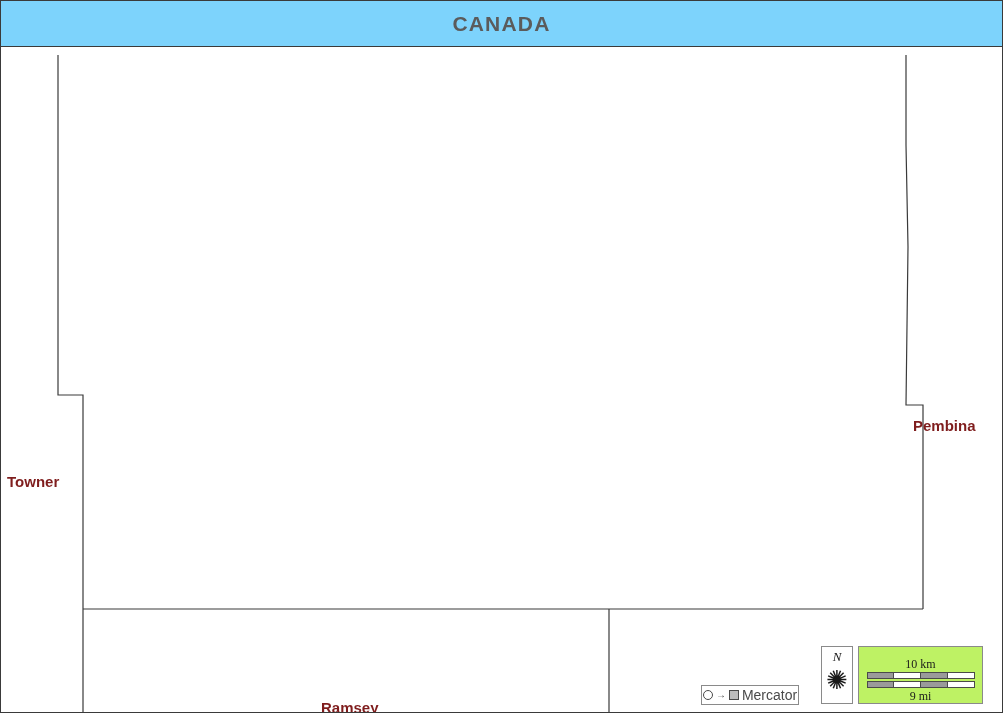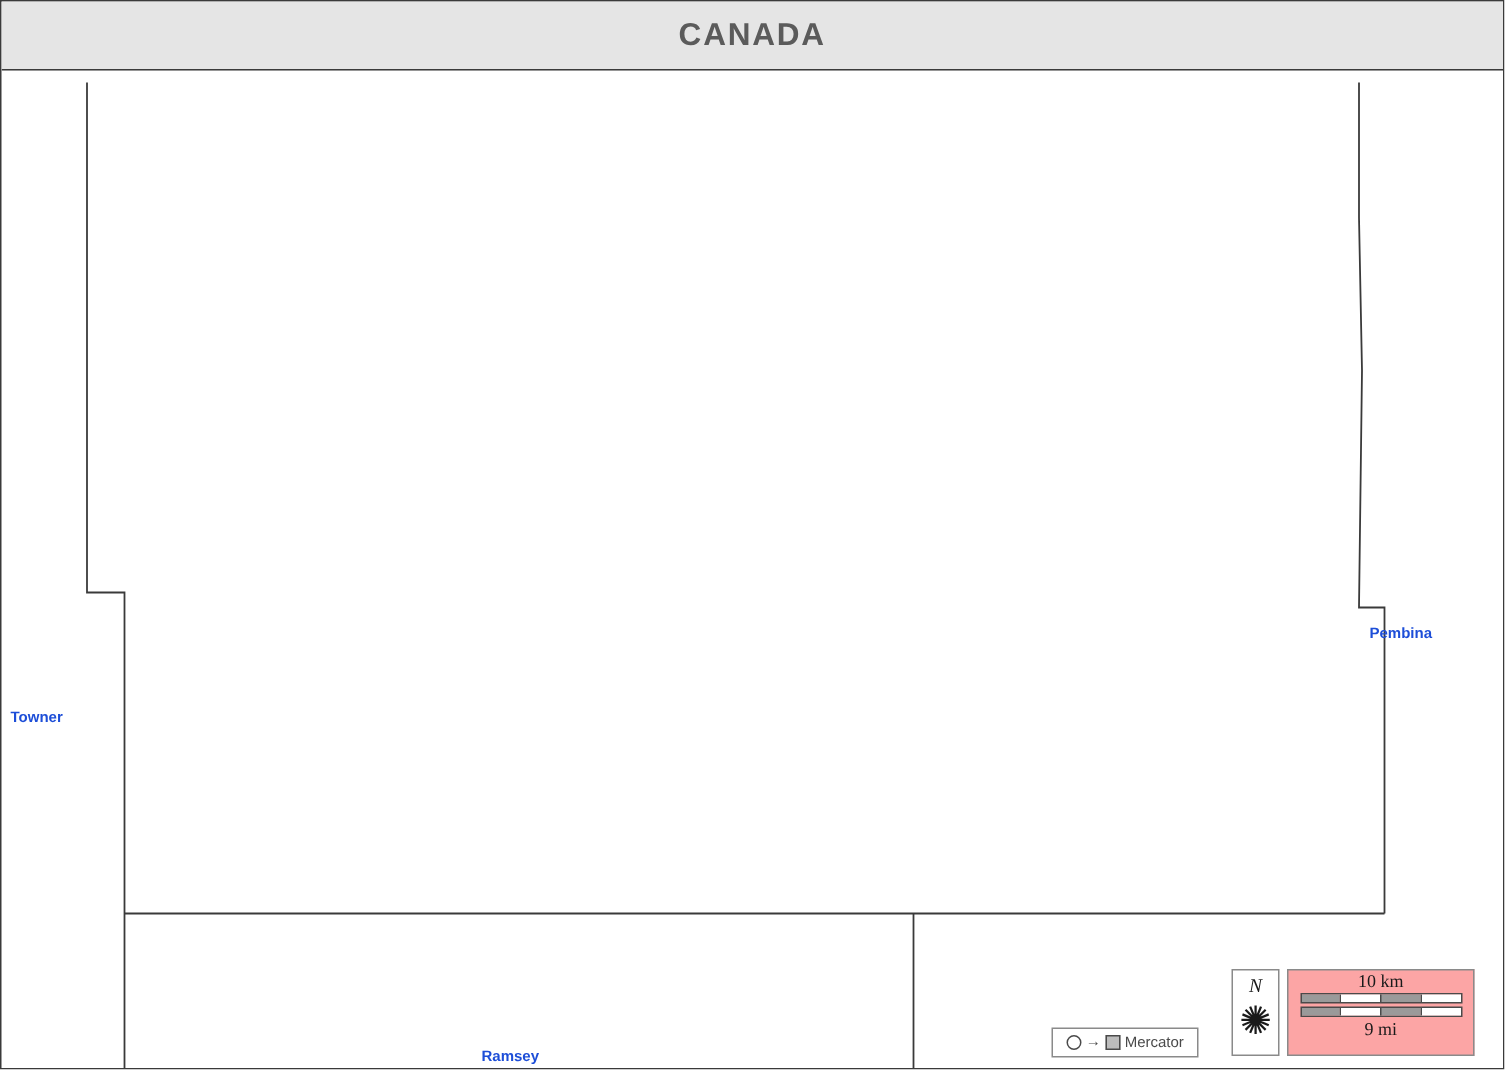--- a/index.html
+++ b/index.html
@@ -24,21 +24,21 @@
     position: absolute;
     left: 0;
     top: 0;
     width: 1001px;
     height: 46px;
     border-bottom: 1px solid #3a3a3a;
     box-sizing: border-box;
     display: flex;
     align-items: center;
     justify-content: center;
-    background: #e5e5e5;
+    background: #7dd3fc;
   }
   .header-title {
     font-size: 21px;
     font-weight: bold;
     color: #5b5b5b;
     letter-spacing: 1.2px;
   }
   
   .map-area {
     position: absolute;
@@ -46,23 +46,23 @@
     top: 46px;
     width: 1001px;
     height: 665px;
   }
   .map-svg {
     display: block;
   }
   
   .region-label {
     position: absolute;
-    font-size: 10px;
+    font-size: 15px;
     font-weight: bold;
-    color: #1d4ed8;
+    color: #7f1d1d;
     white-space: nowrap;
   }
   #label-towner  { left: 6px;   top: 426px; }
   #label-pembina { left: 912px; top: 370px; }
   #label-ramsey  { left: 320px; top: 652px; }
   #label-walsh   { left: 714px; top: 640px; }
 
   
   .projection-box {
     position: absolute;
@@ -86,21 +86,21 @@
     border-radius: 50%;
     display: inline-block;
   }
   .proj-arrow { font-size: 10px; line-height: 1; }
   .proj-square {
     width: 8px; height: 8px;
     border: 1px solid #4a4a4a;
     display: inline-block;
     background: #bdbdbd;
   }
-  .proj-name { font-size: 10px; }
+  .proj-name { font-size: 14px; }
 
   
   .compass-box {
     position: absolute;
     left: 820px;
     top: 645px;
     width: 32px;
     height: 58px;
     border: 1px solid #8a8a8a;
     background: #ffffff;
@@ -127,26 +127,26 @@
   }
 
   
   .scale-box {
     position: absolute;
     left: 857px;
     top: 645px;
     width: 125px;
     height: 58px;
     border: 1px solid #8a8a8a;
-    background: #fca5a5;
+    background: #bef264;
     box-sizing: border-box;
     display: flex;
     flex-direction: column;
     align-items: center;
-    justify-content: flex-start;
+    justify-content: flex-end;
   }
   .scale-label {
     font-family: "Liberation Serif", serif;
     font-size: 12px;
     color: #1a1a1a;
     line-height: 14px;
   }
   .scale-bar {
     width: 108px;
     height: 7px;

